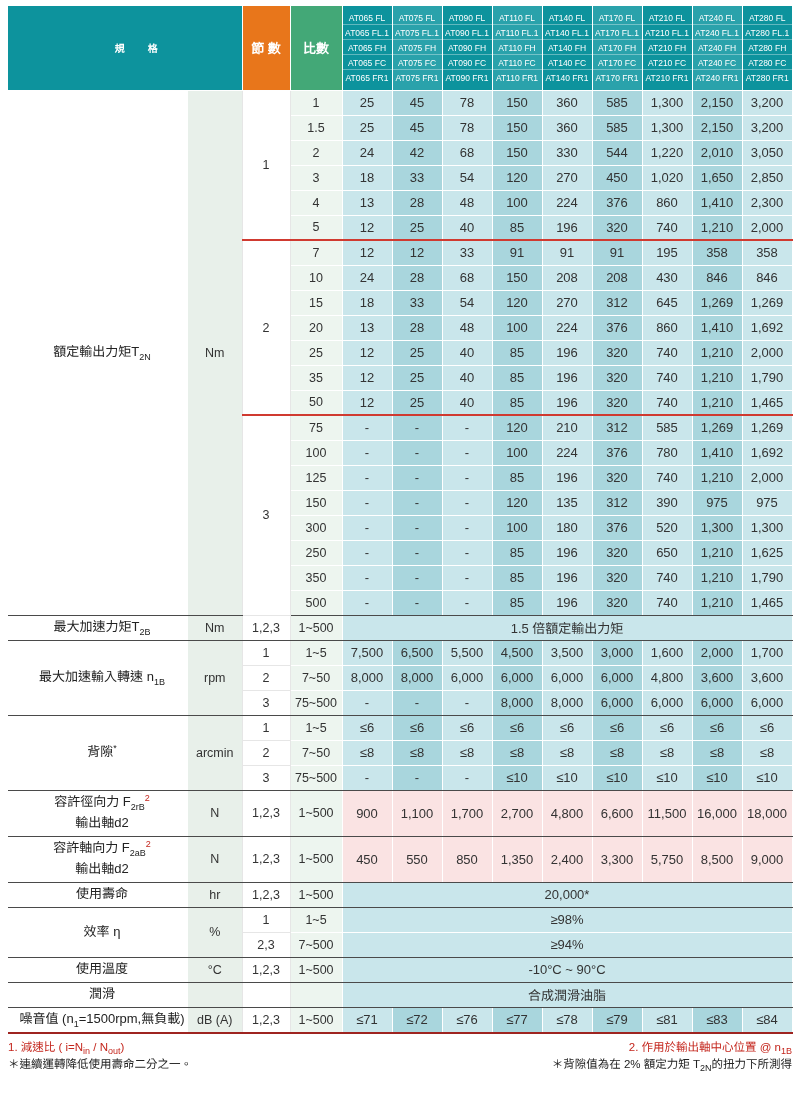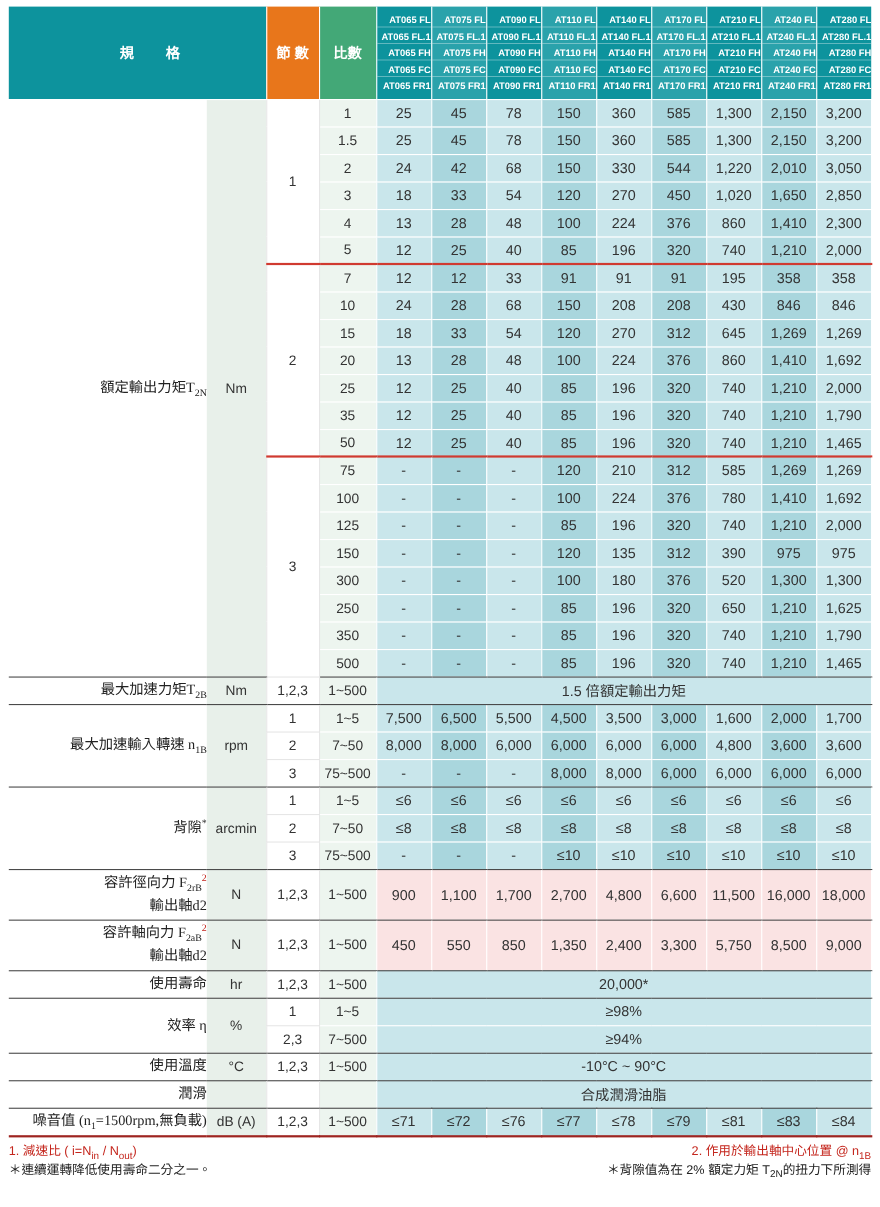--- a/index.html
+++ b/index.html
@@ -36,51 +36,50 @@
 
   thead tr.head-row { height: 84px; }
   th {
     padding: 0;
     font-weight: bold;
     color: #fff;
     border-left: 1px solid #fff;
     border-bottom: 1px solid #fff;
     vertical-align: middle;
   }
-  .th-spec  { background: var(--teal, #0D939D); font-size: 13px; border-left: none; letter-spacing: 1px; padding-left: 24px; }
+  .th-spec  { background: var(--teal, #0D939D); font-size: 10px; border-left: none; letter-spacing: 1px; padding-left: 24px; }
   .th-stage { background: var(--orange, #E8761B); font-size: 13px; }
   .th-ratio { background: var(--green, #43A877); font-size: 13px; margin-top: 39px; }
   .th-model { background: var(--teal, #0D939D); }
   .th-model.alt { background: var(--teal-alt, #2AA2AB); }
   .model-line {
     height: 15px;
     line-height: 16.8px;
     font-size: 8.5px;
-    font-weight: bold;
-    text-align: right;
+    font-weight: normal;
+    text-align: center;
     white-space: nowrap;
     overflow: hidden;
   }
   .model-line:not(:last-child) { border-bottom: 1px solid rgba(255,255,255,.35); }
 
   td {
     padding: 0;
     font-size: 13px;
     text-align: center;
     vertical-align: middle;
     color: #333;
   }
   td.spec {
-    text-align: right;
+    text-align: center;
     padding-left: 8px;
     background: #fff;
     color: #222;
     line-height: 1.6;
     border-bottom: 1px solid var(--sep-dark, #4A4A4A);
-    font-family: Liberation Serif, serif;
   }
   td.unit {
     background: var(--unit-bg, #E8F0EA);
     font-size: 12.5px;
     border-bottom: 1px solid var(--sep-dark, #4A4A4A);
   }
   td.stage {
     background: #fff;
     border: 1px solid #E6E6E6;
     font-size: 12.5px;

